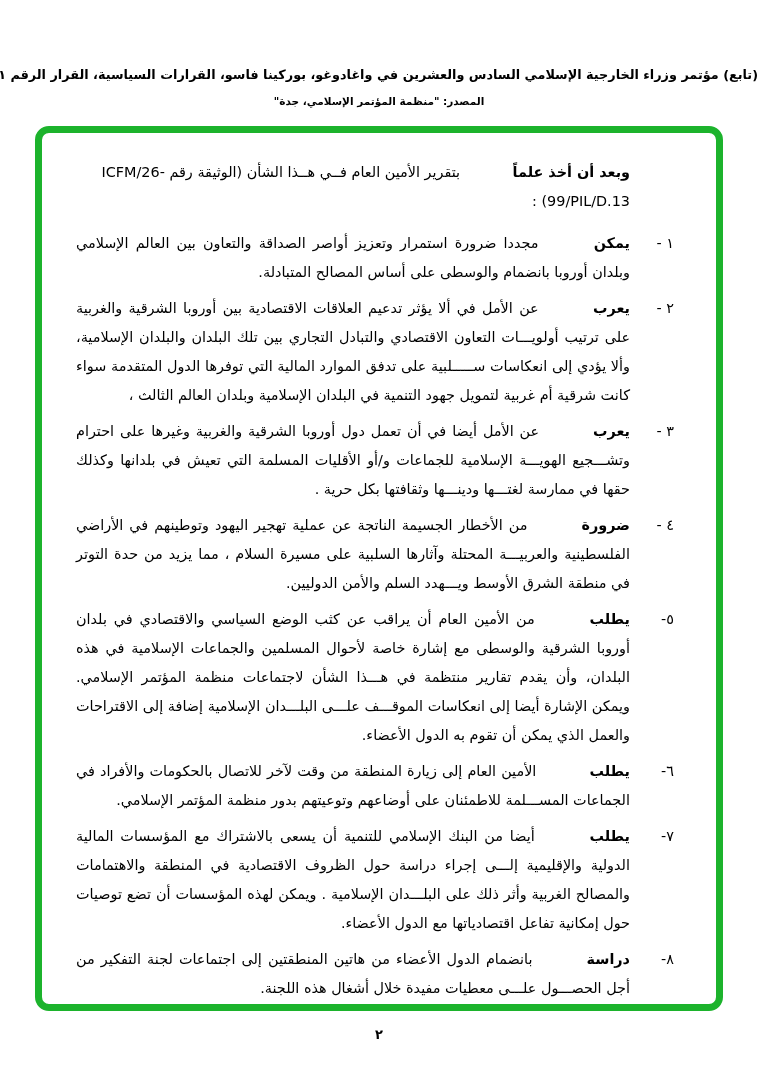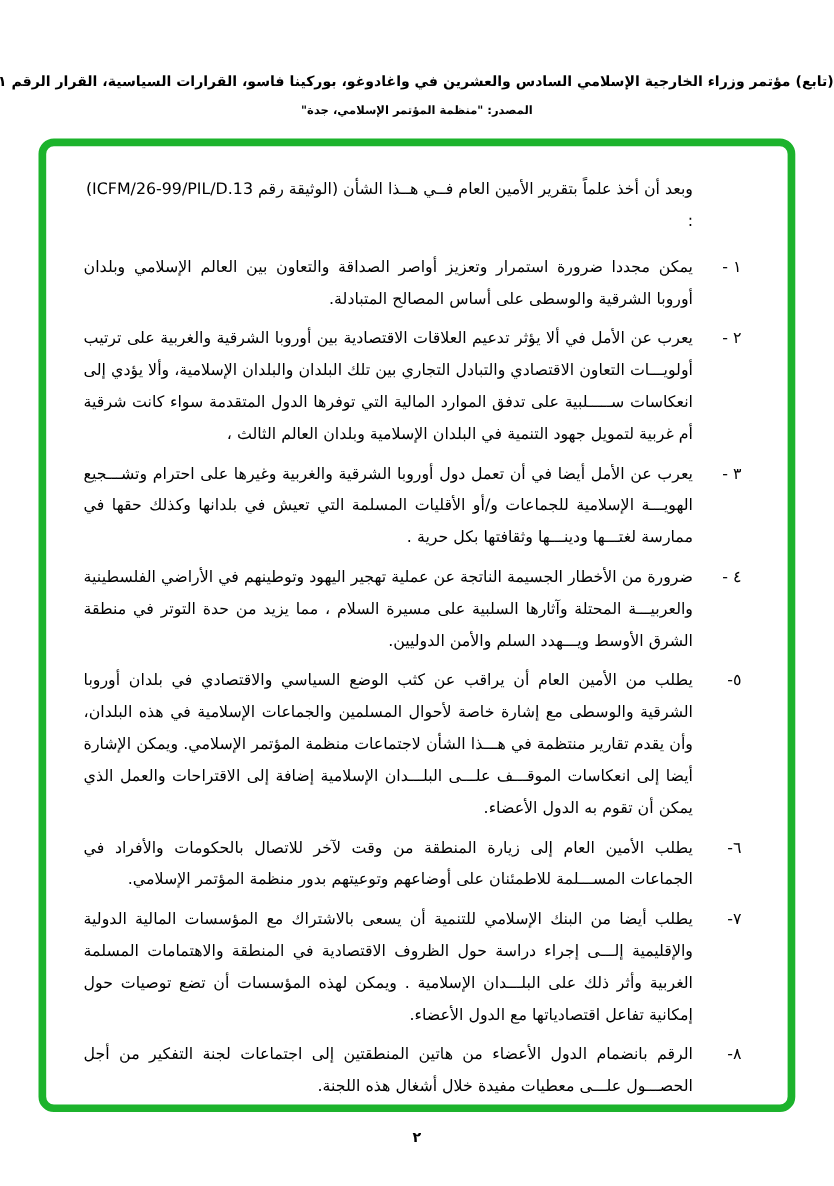--- a/index.html
+++ b/index.html
@@ -62,21 +62,21 @@
     white-space: nowrap;
   }
   .item .txt {
     flex: 1;
     margin: 0;
     font-size: 14.4px;
     line-height: 29px;
     text-align: justify;
     text-justify: inter-word;
   }
-  .lead { font-weight: normal; }
+  .lead { font-weight: bold; margin-left: 48px; }
   .page-number {
     text-align: center;
     font-size: 13px;
     font-weight: bold;
     margin-top: 16px;
     direction: rtl;
   }
 </style>
 </head>
 <body>
@@ -87,21 +87,21 @@
     <div class="header-line1">(تابع) مؤتمر وزراء الخارجية الإسلامي السادس والعشرين في واغادوغو، بوركينا فاسو، القرارات السياسية، القرار الرقم ٢٦/٢١-س</div>
     <div class="header-line2">المصدر:  "منظمة المؤتمر الإسلامي، جدة"</div>
   </div>
 
   <div class="green-box" style="border-color: rgb(28, 179, 44);">
 
     <p class="intro"><span class="lead">وبعد أن أخذ علماً</span><span> بتقرير الأمين العام فــي هــذا الشأن (الوثيقة رقم ICFM/26-99/PIL/D.13) :</span></p>
 
     <div class="item">
       <span class="num">١ -</span>
-      <p class="txt"><span class="lead">يمكن</span><span> مجددا ضرورة استمرار وتعزيز أواصر الصداقة والتعاون بين العالم الإسلامي وبلدان أوروبا الشرقية والوسطى على أساس المصالح المتبادلة.</span></p>
+      <p class="txt"><span class="lead">يمكن</span><span> مجددا ضرورة استمرار وتعزيز أواصر الصداقة والتعاون بين العالم الإسلامي وبلدان أوروبا بانضمام والوسطى على أساس المصالح المتبادلة.</span></p>
     </div>
 
     <div class="item">
       <span class="num">٢ -</span>
       <p class="txt"><span class="lead">يعرب</span><span> عن الأمل في ألا يؤثر تدعيم العلاقات الاقتصادية بين أوروبا الشرقية والغربية على ترتيب أولويـــات التعاون الاقتصادي والتبادل التجاري بين تلك البلدان والبلدان الإسلامية، وألا يؤدي إلى انعكاسات ســـــلبية على تدفق الموارد المالية التي توفرها الدول المتقدمة سواء كانت شرقية أم غربية لتمويل جهود التنمية في البلدان الإسلامية وبلدان العالم الثالث ،</span></p>
     </div>
 
     <div class="item">
       <span class="num">٣ -</span>
       <p class="txt"><span class="lead">يعرب</span><span> عن الأمل أيضا في أن تعمل دول أوروبا الشرقية والغربية وغيرها على احترام وتشـــجيع الهويـــة الإسلامية للجماعات و/أو الأقليات المسلمة التي تعيش في بلدانها وكذلك حقها في ممارسة لغتـــها ودينـــها وثقافتها بكل حرية .</span></p>
@@ -117,26 +117,26 @@
       <p class="txt"><span class="lead">يطلب</span><span> من الأمين العام أن يراقب عن كثب الوضع السياسي والاقتصادي في بلدان أوروبا الشرقية والوسطى مع إشارة خاصة لأحوال المسلمين والجماعات الإسلامية في هذه البلدان، وأن يقدم تقارير منتظمة في هـــذا الشأن لاجتماعات منظمة المؤتمر الإسلامي.  ويمكن الإشارة أيضا إلى انعكاسات الموقـــف علـــى البلـــدان الإسلامية إضافة إلى الاقتراحات والعمل الذي يمكن أن تقوم به الدول الأعضاء.</span></p>
     </div>
 
     <div class="item">
       <span class="num">٦-</span>
       <p class="txt"><span class="lead">يطلب</span><span> الأمين العام إلى زيارة المنطقة من وقت لآخر للاتصال بالحكومات والأفراد في الجماعات المســـلمة للاطمئنان على أوضاعهم وتوعيتهم بدور منظمة المؤتمر الإسلامي.</span></p>
     </div>
 
     <div class="item">
       <span class="num">٧-</span>
-      <p class="txt"><span class="lead">يطلب</span><span> أيضا من البنك الإسلامي للتنمية أن يسعى بالاشتراك مع المؤسسات المالية الدولية والإقليمية إلـــى إجراء دراسة حول الظروف الاقتصادية في المنطقة والاهتمامات المسلمة الغربية وأثر ذلك على البلـــدان الإسلامية . ويمكن لهذه المؤسسات أن تضع توصيات حول إمكانية تفاعل اقتصادياتها مع الدول الأعضاء.</span></p>
+      <p class="txt"><span class="lead">يطلب</span><span> أيضا من البنك الإسلامي للتنمية أن يسعى بالاشتراك مع المؤسسات المالية الدولية والإقليمية إلـــى إجراء دراسة حول الظروف الاقتصادية في المنطقة والاهتمامات والمصالح الغربية وأثر ذلك على البلـــدان الإسلامية . ويمكن لهذه المؤسسات أن تضع توصيات حول إمكانية تفاعل اقتصادياتها مع الدول الأعضاء.</span></p>
     </div>
 
     <div class="item">
       <span class="num">٨-</span>
-      <p class="txt"><span class="lead">الرقم</span><span> بانضمام الدول الأعضاء من هاتين المنطقتين إلى اجتماعات لجنة التفكير من أجل الحصـــول علـــى معطيات مفيدة خلال أشغال هذه اللجنة.</span></p>
+      <p class="txt"><span class="lead">دراسة</span><span> بانضمام الدول الأعضاء من هاتين المنطقتين إلى اجتماعات لجنة التفكير من أجل الحصـــول علـــى معطيات مفيدة خلال أشغال هذه اللجنة.</span></p>
     </div>
 
     <div class="item">
       <span class="num">٩-</span>
       <p class="txt"></p>
     </div>
 
   </div>
 
   <div class="page-number">٢</div>

